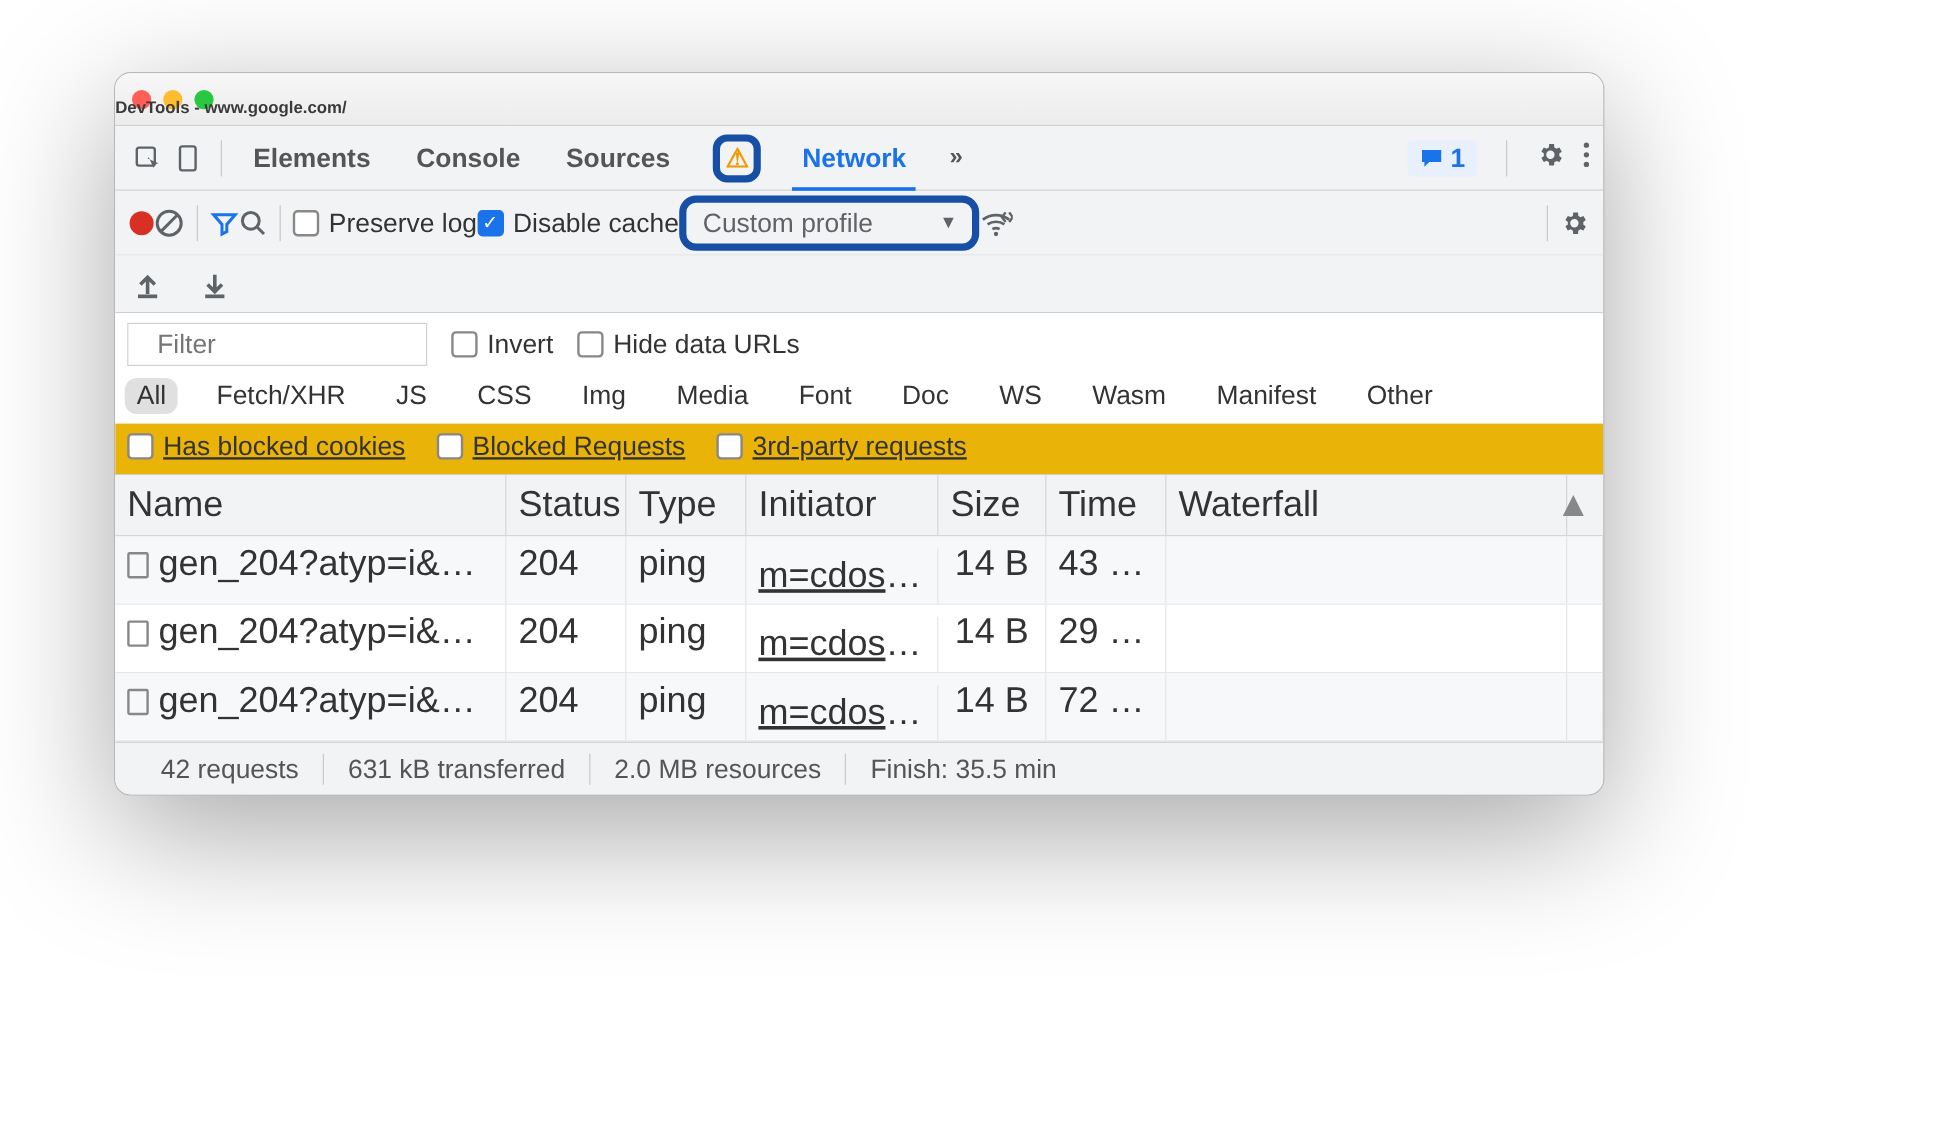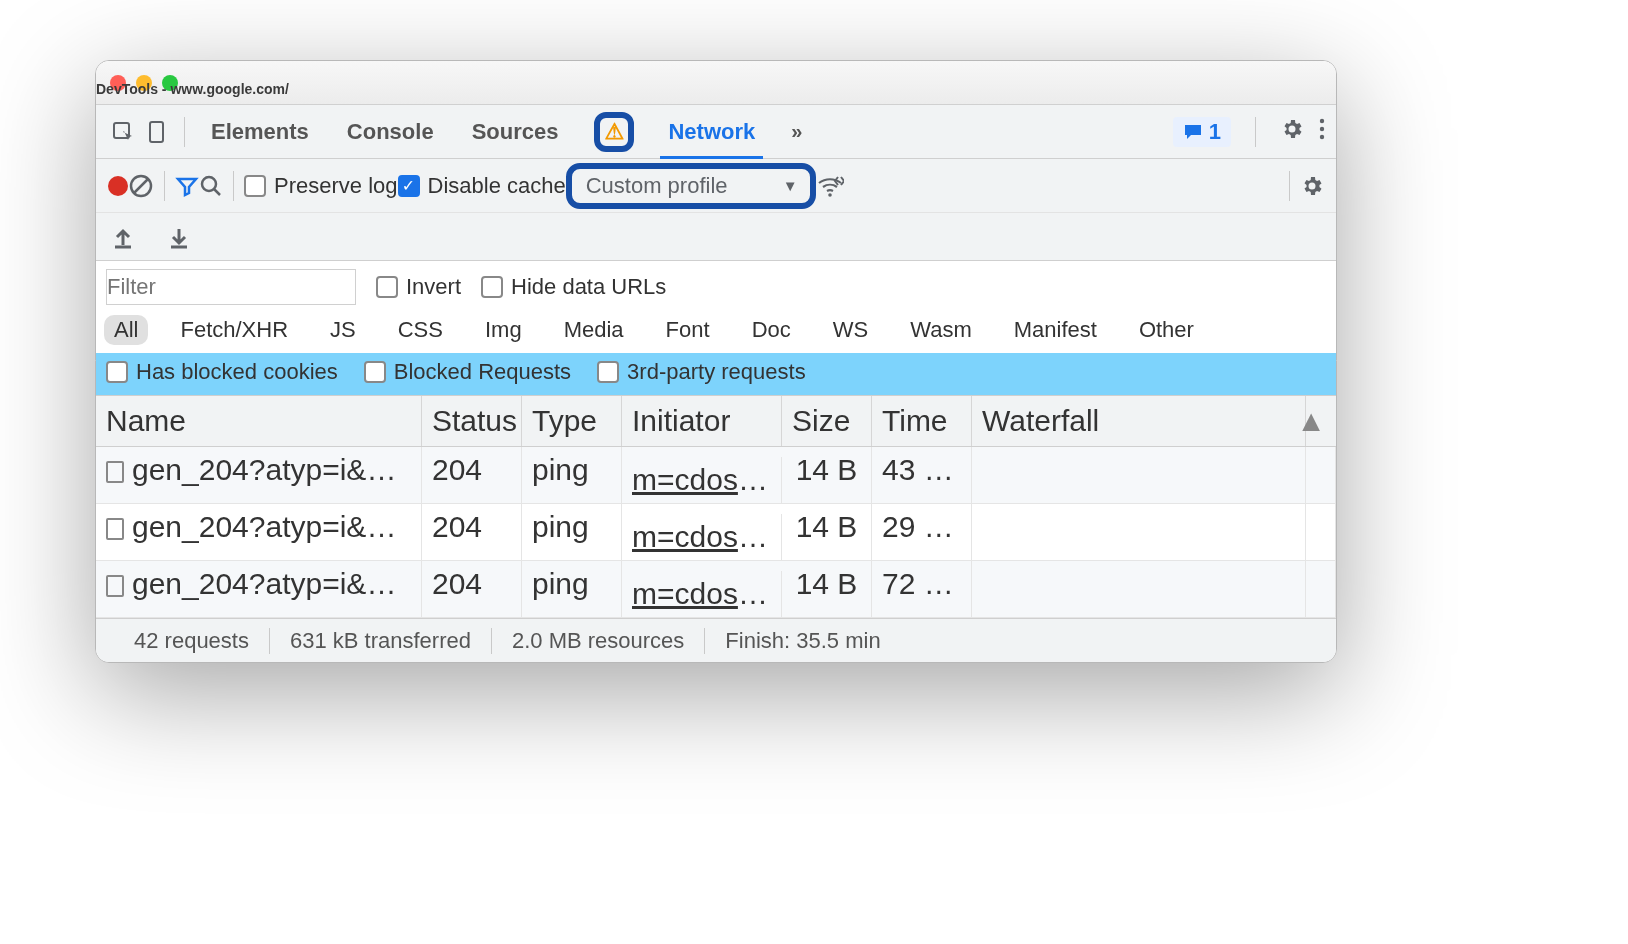--- a/index.html
+++ b/index.html
@@ -33,25 +33,25 @@
   .cbwrap{display:flex; align-items:center; gap:8px;}
   .cbox{width:22px; height:22px; border:2px solid #888; border-radius:4px; display:inline-flex; align-items:center; justify-content:center; background:#fff;}
   .cbox.checked{background:#1a73e8; border-color:#1a73e8; color:#fff; font-size:16px;}
   .throttle{position:relative; border:6px solid #174ea6; border-radius:14px; height:46px; display:flex; align-items:center; padding:0 38px 0 14px; background:#f1f3f4; color:#5f6368; font-size:22px; min-width:250px;}
   .throttle .caret{position:absolute; right:12px; color:#5f6368; font-size:15px;}
   .nettb .spacer{flex:1;}
   
   .iorow{height:48px; background:#f1f3f4; border-bottom:1px solid #cfcfcf; display:flex; align-items:center; padding:0 16px; gap:34px; color:#5f6368;}
   
   .filterrow{background:#fff; padding:8px 10px 4px; display:flex; align-items:center; gap:20px; font-size:22px; color:#333; flex-wrap:wrap;}
-  .filter-input{width:250px; height:36px; border:1px solid #d0d0d0; padding:0 0; font-size:22px; color:#666;}
+  .filter-input{width:250px; height:36px; border:1px solid #d0d0d0; padding:0 24px; font-size:22px; color:#666;}
   .typerow{background:#fff; padding:6px 8px 8px; display:flex; align-items:center; gap:22px; font-size:22px; color:#333; flex-wrap:wrap;}
   .pill{padding:2px 10px; border-radius:10px; cursor:pointer;}
   .pill.active{background:#e0e0e0;}
-  .filterrow2{background:#7dd3fc; padding:6px 10px 10px; display:flex; align-items:center; gap:26px; font-size:22px; color:#333; border-bottom:1px solid #cfcfcf;}
+  .filterrow2{background:#eab308; padding:6px 10px 10px; display:flex; align-items:center; gap:26px; font-size:22px; color:#333; border-bottom:1px solid #cfcfcf;text-decoration:underline;}
   
   .table{width:100%; font-size:30px; color:#333;border-radius:11px;}
   .thead{display:grid; grid-template-columns: 326px 100px 100px 160px 90px 100px 1fr 30px; background:#f1f3f4; border-bottom:1px solid #cfcfcf;}
   .th{padding:8px 10px; border-right:1px solid #d6d6d6; color:#333; display:flex; align-items:center;}
   .th:last-child{border-right:none; justify-content:flex-end; color:#888;}
   .trow{display:grid; grid-template-columns: 326px 100px 100px 160px 90px 100px 1fr 30px; border-bottom:1px solid #e5e5e5;}
   .trow:nth-child(odd){background:#f6f8fa;}
   .trow:nth-child(even){background:#fff;}
   .td{padding:6px 10px; border-right:1px solid #e5e5e5; white-space:nowrap; overflow:hidden; text-overflow:ellipsis;}
   .td.num{text-align:center;}

